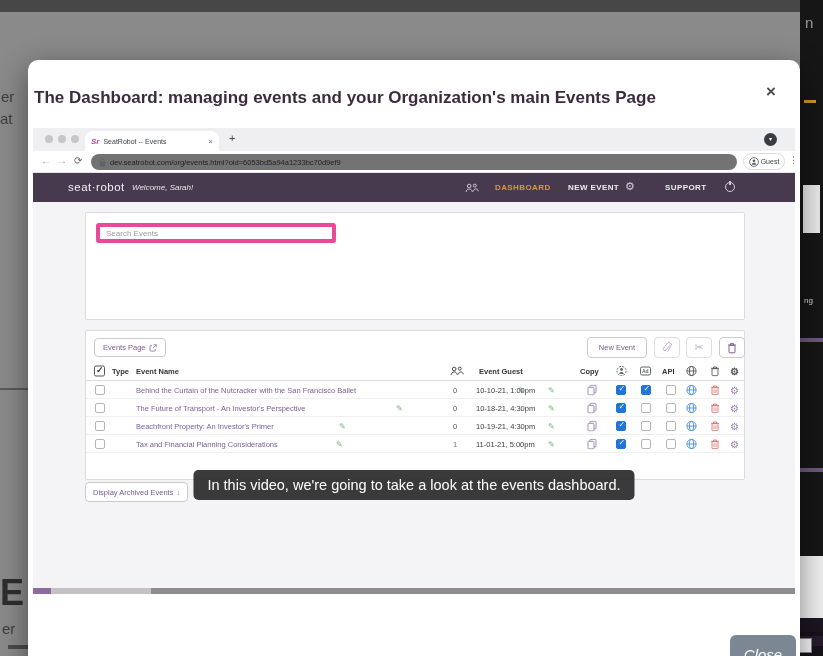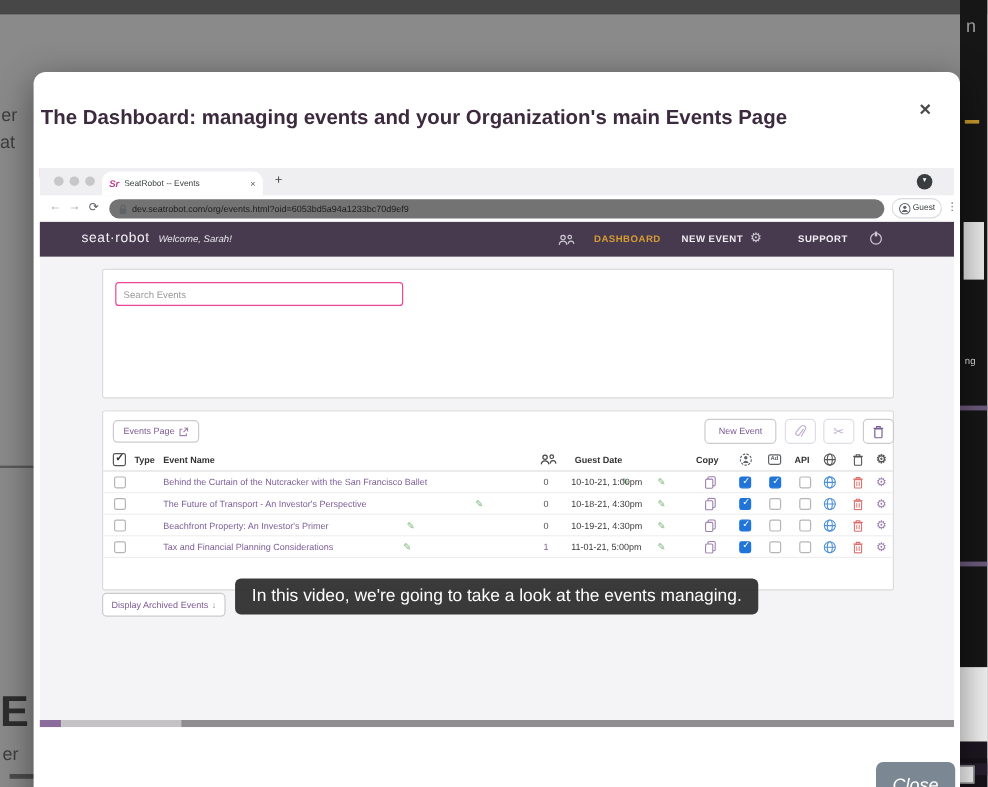--- a/index.html
+++ b/index.html
@@ -24,21 +24,21 @@
 
   
   .modal { left:28px; top:12px; width:772px; height:626px; background:#fff; border-radius:10px;
            box-shadow:0 8px 30px rgba(0,0,0,.45);margin-top:48px; }
   .modal-title { position:absolute; left:6px; top:28px; width:720px; font-size:17px; font-weight:bold; color:#3c2a3e; }
   .modal-x { position:absolute; left:738px; top:22px; font-size:17px; font-weight:bold; color:#4a4a4a; cursor:pointer; }
   .close-btn { position:absolute; left:702px; top:575px; width:66px; height:38px; background:#7b8893; border:none;
                border-radius:6px; color:#fff; font-size:15px; font-family:"Liberation Sans",sans-serif; cursor:pointer;font-style:italic; }
 
   
-  .video { position:absolute; left:5px; top:80px; width:762px; height:466px; background:#fff; overflow:hidden; }
+  .video { position:absolute; left:5px; top:68px; width:762px; height:466px; background:#fff; overflow:hidden; }
   .corner-tl { position:absolute; left:0; top:0; width:0; height:0; border-top:8px solid #d94040; border-right:8px solid transparent; }
   .corner-tr { position:absolute; right:0; top:0; width:0; height:0; border-top:8px solid #2e9fd4; border-left:8px solid transparent; }
 
   
   .tabs { position:absolute; left:0; top:0; width:762px; height:23px; background:#efeef0; }
   .dot { position:absolute; top:7px; width:8px; height:8px; border-radius:50%; background:#c7c7c7; }
   .tab { position:absolute; left:52px; top:3px; width:134px; height:20px; background:#fff; border-radius:8px 8px 0 0;
          display:flex; align-items:center; padding:0 6px; gap:4px; }
   .tab-fav { color:#c2408f; font-size:8px; font-weight:bold; font-style:italic; }
   .tab-title { font-size:7px; color:#3c4043; flex:1; white-space:nowrap; overflow:hidden; }
@@ -63,21 +63,21 @@
   .nav-item.gold { color:#d79c33; }
   .nav-ico { position:absolute; top:9px; color:#cfc9d6; }
   .pwr { position:absolute; left:692px; top:9px; width:10px; height:10px; border:1.2px solid #cfc9d6; border-radius:50%; }
   .pwr::after { content:""; position:absolute; left:3.2px; top:-2px; width:1.4px; height:4px; background:#473a4e; box-shadow:inset 0 0 0 2px #cfc9d6; }
 
   
   .page { position:absolute; left:0; top:74px; width:762px; height:386px; background:#f4f3f5; }
   .card { position:absolute; left:52px; width:660px; background:#fff; border:1px solid #dcdcdc; border-radius:2px; }
   .card1 { top:10px; height:108px; }
   .card2 { top:128px; height:150px; }
-  .search { position:absolute; left:10px; top:10px; width:240px; height:20px; border:1px solid #ec4899; border-radius:3px;
+  .search { position:absolute; left:10px; top:10px; width:240px; height:20px; border:4px solid #ec4899; border-radius:3px;
             font-size:8px; padding:0 6px; color:#444; font-family:"Liberation Sans",sans-serif; }
   .search::placeholder { color:#9a9a9a; }
   .logobox { position:absolute; left:502px; top:12px; width:134px; height:84px; border:1px solid #ececec;
              display:flex; flex-direction:column; align-items:center; padding-top:6px; }
   .orgname { font-size:7.5px; font-weight:bold; color:#5d4037; letter-spacing:.3px; margin-top:4px; }
 
   .btn { position:absolute; background:#fff; border:1px solid #cbcbcb; border-radius:4px; color:#7d5a94;
          font-size:7.5px; font-family:"Liberation Sans",sans-serif; display:flex; align-items:center; justify-content:center; gap:3px; cursor:pointer; }
   .icon-btn { width:26px; }
 
@@ -250,21 +250,21 @@
             <span class="cellabs" style="left:26px;">Type</span>
             <span class="cellabs" style="left:50px;">Event Name</span>
             <span class="cellabs" style="left:364px;">
               <svg width="14" height="10" viewBox="0 0 14 10">
                   <circle cx="4.2" cy="3" r="1.8" fill="none" stroke="#444" stroke-width="1"></circle>
                   <circle cx="9.8" cy="2.6" r="1.5" fill="none" stroke="#444" stroke-width="1"></circle>
                   <path d="M1 9c.3-2 1.7-3 3.2-3s2.9 1 3.2 3" fill="none" stroke="#444" stroke-width="1"></path>
                   <path d="M8.4 8.3c.3-1.6 1.3-2.4 2.5-2.4 1.1 0 2.1.8 2.4 2.4" fill="none" stroke="#444" stroke-width="1"></path>
                 </svg>
             </span>
-            <span class="cellabs" style="left:393px;">Guest Date</span>
+            <span class="cellabs" style="left:393px;">Event Guest</span>
             <span class="cellabs" style="left:494px;">Copy</span>
             <span class="cellabs" style="left:530px;">
               <svg width="11" height="11" viewBox="0 0 11 11">
                   <circle cx="5.5" cy="5.5" r="4.6" fill="none" stroke="#5f6368" stroke-width="0.9" stroke-dasharray="2 1.1"></circle>
                   <circle cx="5.5" cy="4" r="1.4" fill="#5f6368"></circle>
                   <path d="M3.2 8.4c.4-1.4 1.3-2 2.3-2s1.9.6 2.3 2" fill="#5f6368"></path>
                 </svg>
             </span>
             <span class="cellabs adbox" style="left:554px;">Ad</span>
             <span class="cellabs" style="left:576px;">API</span>
@@ -425,21 +425,21 @@
             <span class="cellabs gear-txt" style="left:644px;">⚙</span>
           </div>
         </div>
 
         <button class="btn archived">
           <span>Display Archived Events</span>
           <span style="color:#8a8a8a;">↓</span>
         </button>
       </div>
 
-      <div class="caption">In this video, we're going to take a look at the events managing.</div>
+      <div class="caption">In this video, we're going to take a look at the events dashboard.</div>
 
       <div class="progress" style="width:18px;background:#8a6d9c;"></div>
       <div class="progress" style="left:18px;width:100px;background:#c4c2c4;"></div>
       <div class="progress" style="left:118px;width:644px;background:#8f8d90;"></div>
     </div>
 
     <button class="close-btn">Close</button>
   </div>
 </div>
 

